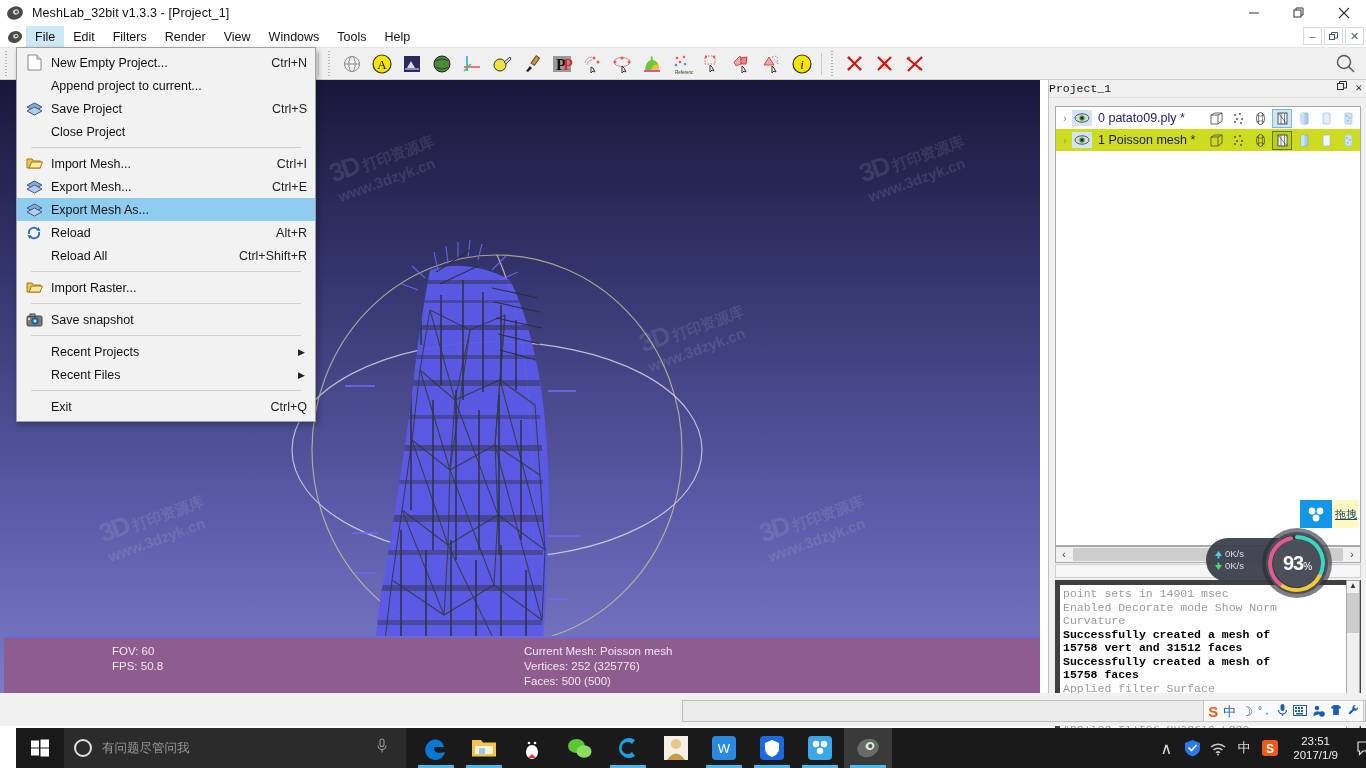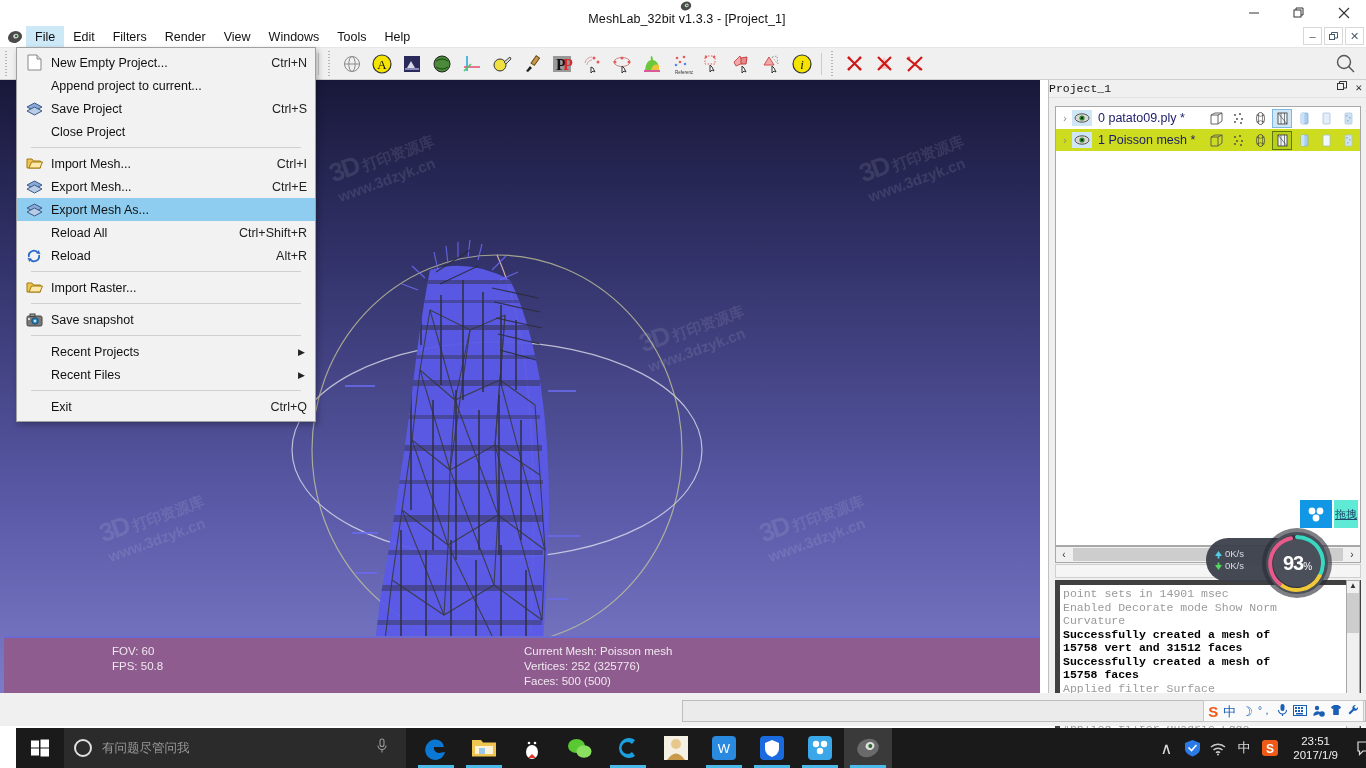--- a/index.html
+++ b/index.html
@@ -7,21 +7,21 @@
     width: 1366px; height: 768px;
     overflow: hidden;
     font-family: "Liberation Sans", sans-serif;
     background: #ffffff;
   }
   #app { position: relative; width: 1366px; height: 768px; }
 
   
   .titlebar {
     position: absolute; left: 0; top: 0; width: 1366px; height: 26px;
-    background: #ffffff; display: flex; align-items: center; flex-direction: column;
+    background: #ffffff; display: flex; align-items: center;
   }
   .titlebar .app-icon { margin-left: 6px; width: 18px; height: 18px; }
   .titlebar .title-text {
     margin-left: 8px; font-size: 12.5px; color: #111; letter-spacing: 0.1px;
   }
   .win-ctrls { position: absolute; right: 0; top: 0; display: flex; height: 26px; }
   .win-ctrls div {
     width: 45px; height: 26px; display: flex; align-items: center; justify-content: center;
     color: #222;
   }
@@ -197,21 +197,21 @@
   .dl-ring .pct { color: #fff; font-size: 20px; font-weight: bold; letter-spacing: -1px; }
   .dl-ring .pct small { font-size: 10px; font-weight: normal; }
 
   .baidu-badge {
     position: absolute; left: 1300px; top: 500px; width: 32px; height: 28px;
     background: #1296e6; display: flex; align-items: center; justify-content: center;
     z-index: 42;
   }
   .baidu-tip {
     position: absolute; left: 1334px; top: 500px; width: 24px; height: 28px;
-    background: #5eead4; color: #1b4a6b; font-size: 11px;
+    background: #fef9c3; color: #1b4a6b; font-size: 11px;
     display: flex; align-items: center; justify-content: center; z-index: 42; text-decoration: underline;
   }
 
   
   .ime-strip {
     position: absolute; left: 0; top: 693px; width: 1366px; height: 33px;
     background: #f0f0f0;
   }
   .ime-field {
     position: absolute; left: 682px; top: 700px; width: 684px; height: 22px;
@@ -1154,36 +1154,36 @@
         <svg width="17" height="14" viewBox="0 0 17 14">
             <polygon points="8.5,1 16,5 8.5,9 1,5" fill="#8aa8d8" stroke="#3a5a8a"></polygon>
             <polygon points="8.5,5 16,9 8.5,13 1,9" fill="#b8cce8" stroke="#3a5a8a"></polygon>
           </svg>
       </span>
       <span class="dd-label">Export Mesh As...</span>
       <span class="dd-shortcut"></span>
     </div>
 
     <div class="dd-row">
-      <span class="dd-icon"></span>
-      <span class="dd-label">Reload All</span>
-      <span class="dd-shortcut">Ctrl+Shift+R</span>
-    </div>
-
-    <div class="dd-row">
       <span class="dd-icon">
         <svg width="16" height="16" viewBox="0 0 16 16">
             <path d="M3 9 A5 5 0 0 1 12 5" fill="none" stroke="#2a6ac8" stroke-width="1.8"></path>
             <polygon points="12.5,2 14.5,6 10.5,5.5" fill="#2a6ac8"></polygon>
             <path d="M13 7 A5 5 0 0 1 4 11" fill="none" stroke="#2a6ac8" stroke-width="1.8"></path>
             <polygon points="3.5,14 1.5,10 5.5,10.5" fill="#2a6ac8"></polygon>
           </svg>
       </span>
       <span class="dd-label">Reload</span>
       <span class="dd-shortcut">Alt+R</span>
+    </div>
+
+    <div class="dd-row">
+      <span class="dd-icon"></span>
+      <span class="dd-label">Reload All</span>
+      <span class="dd-shortcut">Ctrl+Shift+R</span>
     </div>
 
     <div class="dd-sep"></div>
 
     <div class="dd-row">
       <span class="dd-icon">
         <svg width="17" height="15" viewBox="0 0 17 15">
             <path d="M1 3 h5 l1.5 2 h7 v7 H1Z" fill="#f0c450" stroke="#a07a10"></path>
             <path d="M3 12 L5.5 6 H16.5 L14 12Z" fill="#fde8a8" stroke="#a07a10"></path>
           </svg>

